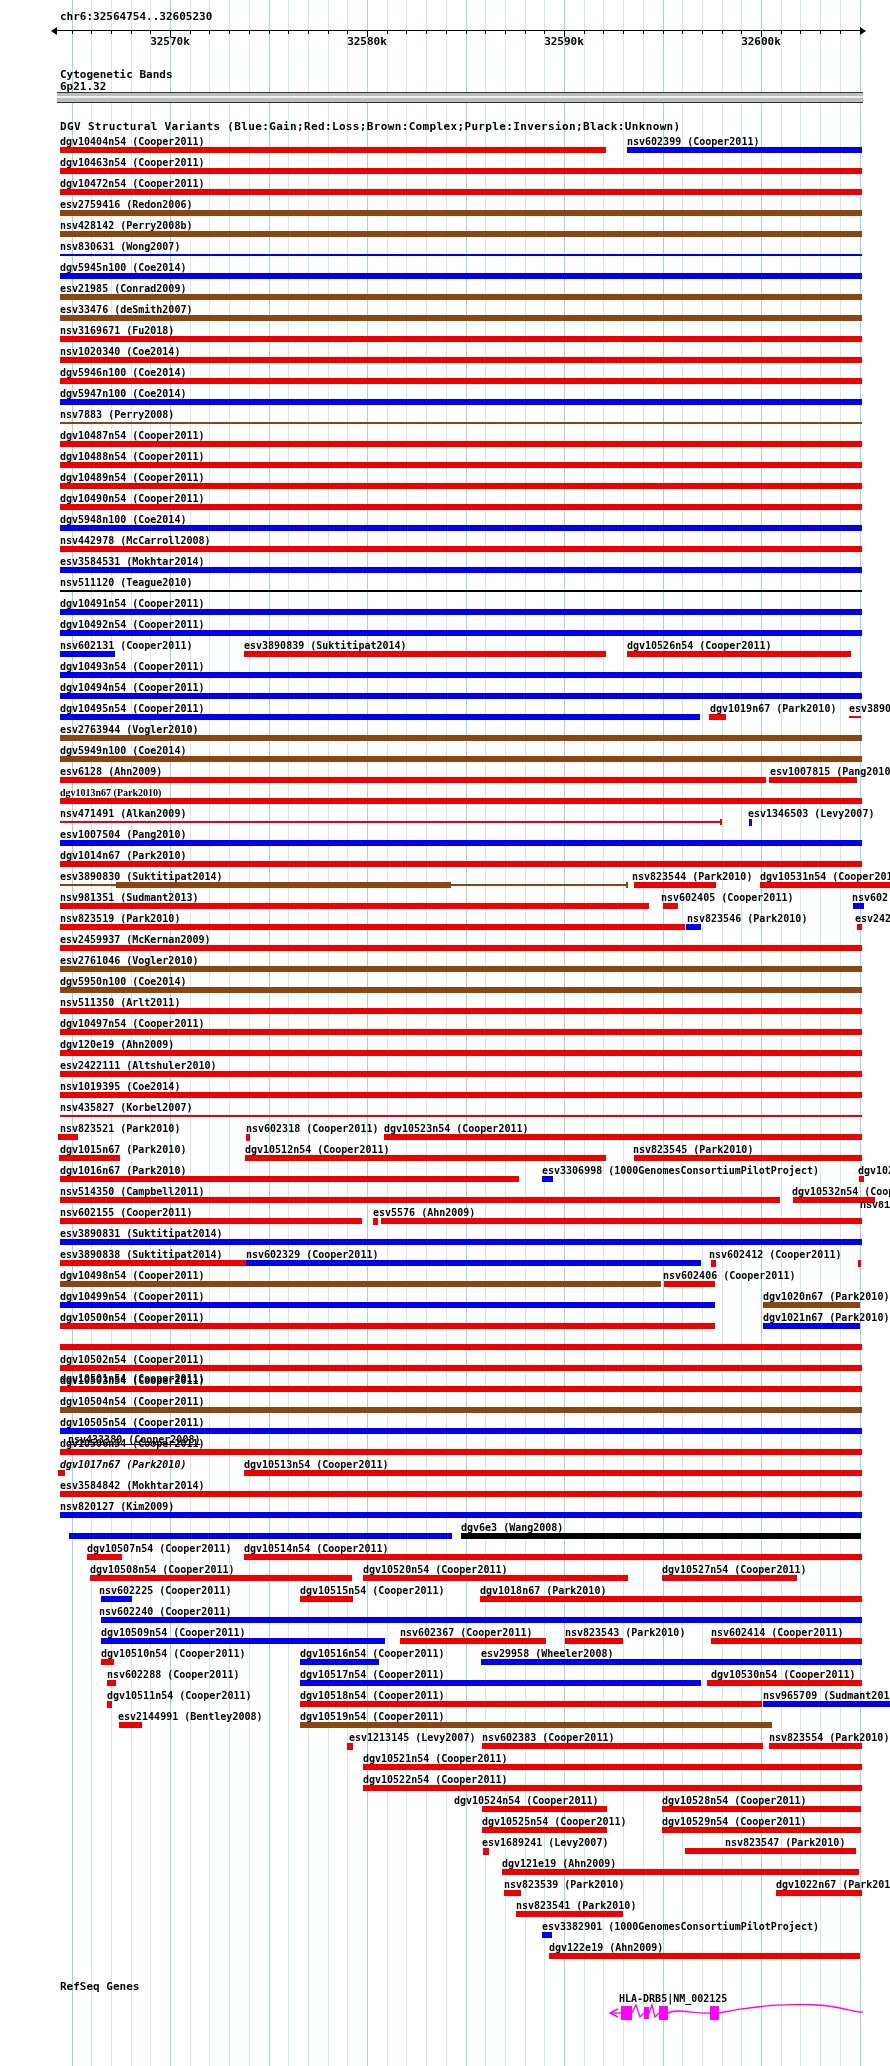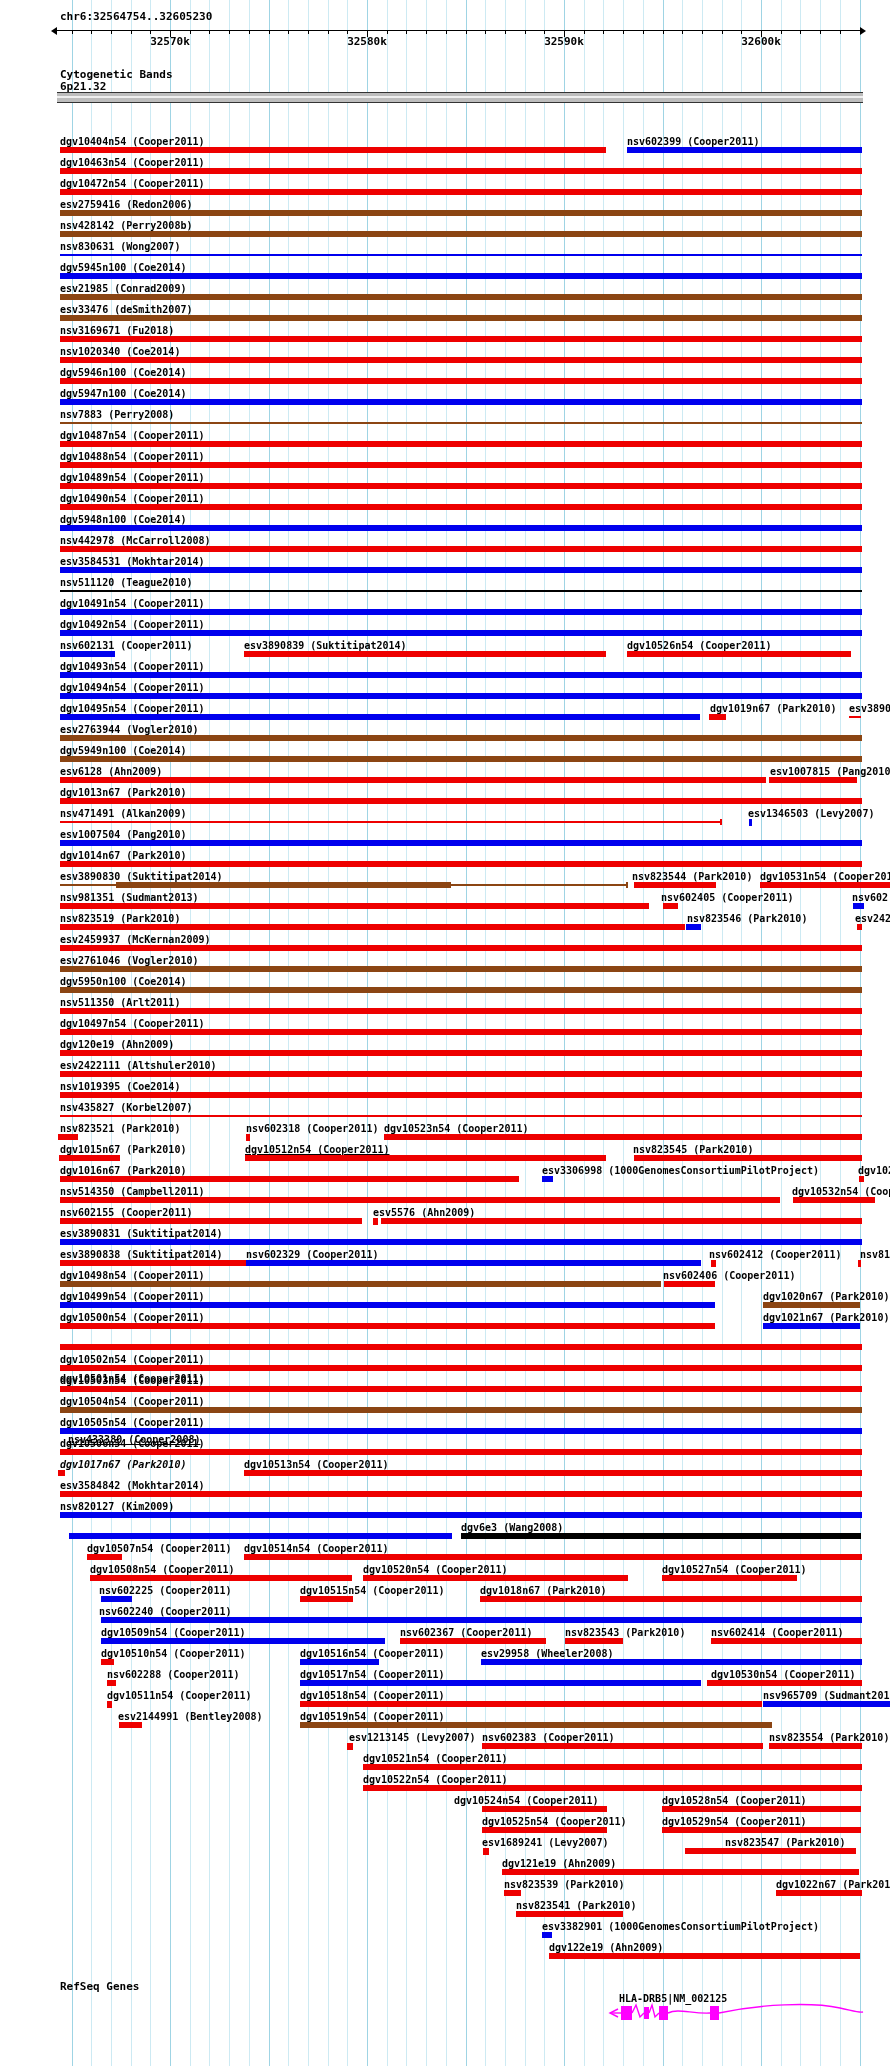--- a/index.html
+++ b/index.html
@@ -119,20 +119,21 @@
       <span class="ticklabel" style="left: 564px; top: 35px;">32590k</span>
       <span class="ticklabel" style="left: 761px; top: 35px;">32600k</span>
     </div>
 
   <span class="hdr" style="left:60px;top:68px;">Cytogenetic Bands</span>
   <span class="hdr" style="left:60px;top:80px;">6p21.32</span>
   <div id="cytoband-bar">
       <div class="mid"></div>
     </div>
 
+  <span class="hdr" style="left:60px;top:120px;letter-spacing:0.35px;">DGV Structural Variants (Blue:Gain;Red:Loss;Brown:Complex;Purple:Inversion;Black:Unknown)</span>
 
   <div id="rows">
       <span class="lbl" style="left: 60px; top: 136px;">dgv10404n54 (Cooper2011)</span>
       <div class="bar" style="left: 60px; top: 147px; width: 546px; background: rgb(238, 0, 0);"></div>
       <span class="lbl" style="left: 627px; top: 136px;">nsv602399 (Cooper2011)</span>
       <div class="bar" style="left: 627px; top: 147px; width: 235px; background: rgb(0, 0, 238);"></div>
       <span class="lbl" style="left: 60px; top: 157px;">dgv10463n54 (Cooper2011)</span>
       <div class="bar" style="left: 60px; top: 168px; width: 802px; background: rgb(238, 0, 0);"></div>
       <span class="lbl" style="left: 60px; top: 178px;">dgv10472n54 (Cooper2011)</span>
       <div class="bar" style="left: 60px; top: 189px; width: 802px; background: rgb(238, 0, 0);"></div>
@@ -195,21 +196,21 @@
       <span class="lbl" style="left: 849px; top: 703px;">esv3890</span>
       <div class="bar" style="left: 849px; top: 716px; width: 12px; height: 2px; background: rgb(238, 0, 0);"></div>
       <span class="lbl" style="left: 60px; top: 724px;">esv2763944 (Vogler2010)</span>
       <div class="bar" style="left: 60px; top: 735px; width: 802px; background: rgb(139, 69, 19);"></div>
       <span class="lbl" style="left: 60px; top: 745px;">dgv5949n100 (Coe2014)</span>
       <div class="bar" style="left: 60px; top: 756px; width: 802px; background: rgb(139, 69, 19);"></div>
       <span class="lbl" style="left: 60px; top: 766px;">esv6128 (Ahn2009)</span>
       <div class="bar" style="left: 60px; top: 777px; width: 706px; background: rgb(238, 0, 0);"></div>
       <span class="lbl" style="left: 770px; top: 766px;">esv1007815 (Pang2010)</span>
       <div class="bar" style="left: 769px; top: 777px; width: 88px; background: rgb(238, 0, 0);"></div>
-      <span class="lbl" style="left: 60px; top: 787px;">dgv1013n67 (Park2010)</span>
+      <span class="lbl" style="left: 60px; top: 787px; font-family: Liberation Serif, serif;">dgv1013n67 (Park2010)</span>
       <div class="bar" style="left: 60px; top: 798px; width: 802px; background: rgb(238, 0, 0);"></div>
       <span class="lbl" style="left: 60px; top: 808px;">nsv471491 (Alkan2009)</span>
       <div class="bar" style="left: 60px; top: 821px; width: 661px; height: 2px; background: rgb(238, 0, 0);"></div>
       <div class="bar" style="left: 720px; top: 819px; width: 2px; height: 6px; background: rgb(238, 0, 0);"></div>
       <span class="lbl" style="left: 748px; top: 808px;">esv1346503 (Levy2007)</span>
       <div class="bar" style="left: 749px; top: 819px; width: 3px; height: 7px; background: rgb(0, 0, 238);"></div>
       <span class="lbl" style="left: 60px; top: 829px;">esv1007504 (Pang2010)</span>
       <div class="bar" style="left: 60px; top: 840px; width: 802px; background: rgb(0, 0, 238);"></div>
       <span class="lbl" style="left: 60px; top: 850px;">dgv1014n67 (Park2010)</span>
       <div class="bar" style="left: 60px; top: 861px; width: 802px; background: rgb(238, 0, 0);"></div>
@@ -252,21 +253,21 @@
       <span class="lbl" style="left: 60px; top: 1102px;">nsv435827 (Korbel2007)</span>
       <div class="bar" style="left: 60px; top: 1115px; width: 802px; height: 2px; background: rgb(238, 0, 0);"></div>
       <span class="lbl" style="left: 60px; top: 1123px;">nsv823521 (Park2010)</span>
       <div class="bar" style="left: 58px; top: 1134px; width: 20px; background: rgb(238, 0, 0);"></div>
       <span class="lbl" style="left: 246px; top: 1123px;">nsv602318 (Cooper2011)</span>
       <div class="bar" style="left: 246px; top: 1134px; width: 4px; height: 7px; background: rgb(238, 0, 0);"></div>
       <span class="lbl" style="left: 384px; top: 1123px;">dgv10523n54 (Cooper2011)</span>
       <div class="bar" style="left: 384px; top: 1134px; width: 478px; background: rgb(238, 0, 0);"></div>
       <span class="lbl" style="left: 60px; top: 1144px;">dgv1015n67 (Park2010)</span>
       <div class="bar" style="left: 59px; top: 1155px; width: 61px; background: rgb(238, 0, 0);"></div>
-      <span class="lbl" style="left: 245px; top: 1144px; text-decoration: underline;">dgv10512n54 (Cooper2011)</span>
+      <span class="lbl" style="left: 245px; top: 1144px;">dgv10512n54 (Cooper2011)</span>
       <div class="bar" style="left: 245px; top: 1155px; width: 361px; background: rgb(238, 0, 0);"></div>
       <span class="lbl" style="left: 633px; top: 1144px;">nsv823545 (Park2010)</span>
       <div class="bar" style="left: 634px; top: 1155px; width: 228px; background: rgb(238, 0, 0);"></div>
       <span class="lbl" style="left: 60px; top: 1165px;">dgv1016n67 (Park2010)</span>
       <div class="bar" style="left: 60px; top: 1176px; width: 459px; background: rgb(238, 0, 0);"></div>
       <span class="lbl" style="left: 542px; top: 1165px;">esv3306998 (1000GenomesConsortiumPilotProject)</span>
       <div class="bar" style="left: 542px; top: 1176px; width: 11px; background: rgb(0, 0, 238);"></div>
       <span class="lbl" style="left: 858px; top: 1165px;">dgv102</span>
       <div class="bar" style="left: 859px; top: 1176px; width: 5px; background: rgb(238, 0, 0);"></div>
       <span class="lbl" style="left: 60px; top: 1186px;">nsv514350 (Campbell2011)</span>
@@ -279,21 +280,21 @@
       <div class="bar" style="left: 373px; top: 1218px; width: 5px; height: 7px; background: rgb(238, 0, 0);"></div>
       <div class="bar" style="left: 381px; top: 1218px; width: 481px; background: rgb(238, 0, 0);"></div>
       <span class="lbl" style="left: 60px; top: 1228px;">esv3890831 (Suktitipat2014)</span>
       <div class="bar" style="left: 60px; top: 1239px; width: 802px; background: rgb(0, 0, 238);"></div>
       <span class="lbl" style="left: 60px; top: 1249px;">esv3890838 (Suktitipat2014)</span>
       <div class="bar" style="left: 60px; top: 1260px; width: 186px; background: rgb(238, 0, 0);"></div>
       <span class="lbl" style="left: 246px; top: 1249px;">nsv602329 (Cooper2011)</span>
       <div class="bar" style="left: 246px; top: 1260px; width: 455px; background: rgb(0, 0, 238);"></div>
       <span class="lbl" style="left: 709px; top: 1249px;">nsv602412 (Cooper2011)</span>
       <div class="bar" style="left: 711px; top: 1260px; width: 5px; height: 7px; background: rgb(238, 0, 0);"></div>
-      <span class="lbl" style="left: 860px; top: 1249px;">nsv81</span>
+      <span class="lbl" style="left: 860px; top: 1200px; font-family: Liberation Mono, monospace;">nsv81</span>
       <div class="bar" style="left: 858px; top: 1260px; width: 3px; height: 7px; background: rgb(238, 0, 0);"></div>
       <span class="lbl" style="left: 60px; top: 1270px;">dgv10498n54 (Cooper2011)</span>
       <div class="bar" style="left: 60px; top: 1281px; width: 601px; background: rgb(139, 69, 19);"></div>
       <span class="lbl" style="left: 663px; top: 1270px;">nsv602406 (Cooper2011)</span>
       <div class="bar" style="left: 664px; top: 1281px; width: 51px; background: rgb(238, 0, 0);"></div>
       <span class="lbl" style="left: 60px; top: 1291px;">dgv10499n54 (Cooper2011)</span>
       <div class="bar" style="left: 60px; top: 1302px; width: 655px; background: rgb(0, 0, 238);"></div>
       <span class="lbl" style="left: 763px; top: 1291px;">dgv1020n67 (Park2010)</span>
       <div class="bar" style="left: 763px; top: 1302px; width: 97px; background: rgb(139, 69, 19);"></div>
       <span class="lbl" style="left: 60px; top: 1312px;">dgv10500n54 (Cooper2011)</span>

